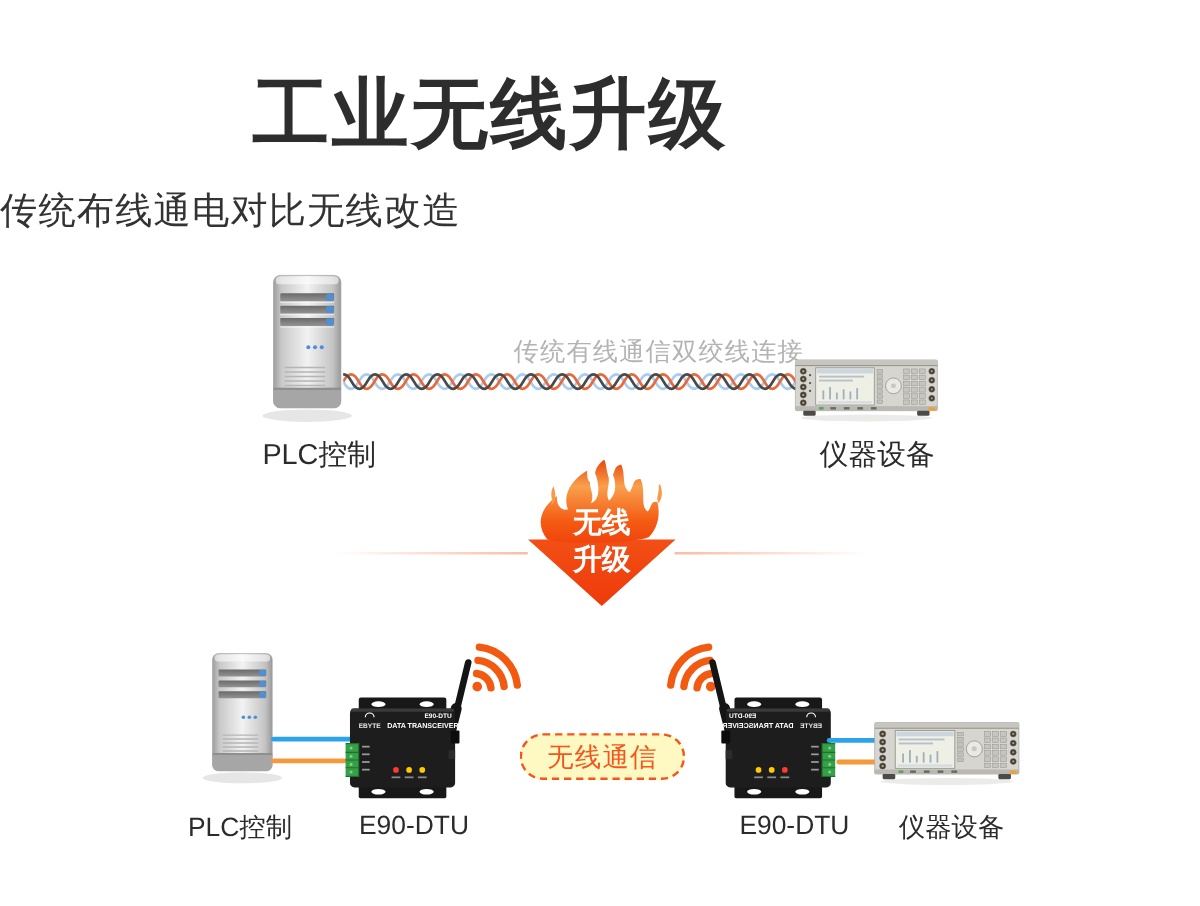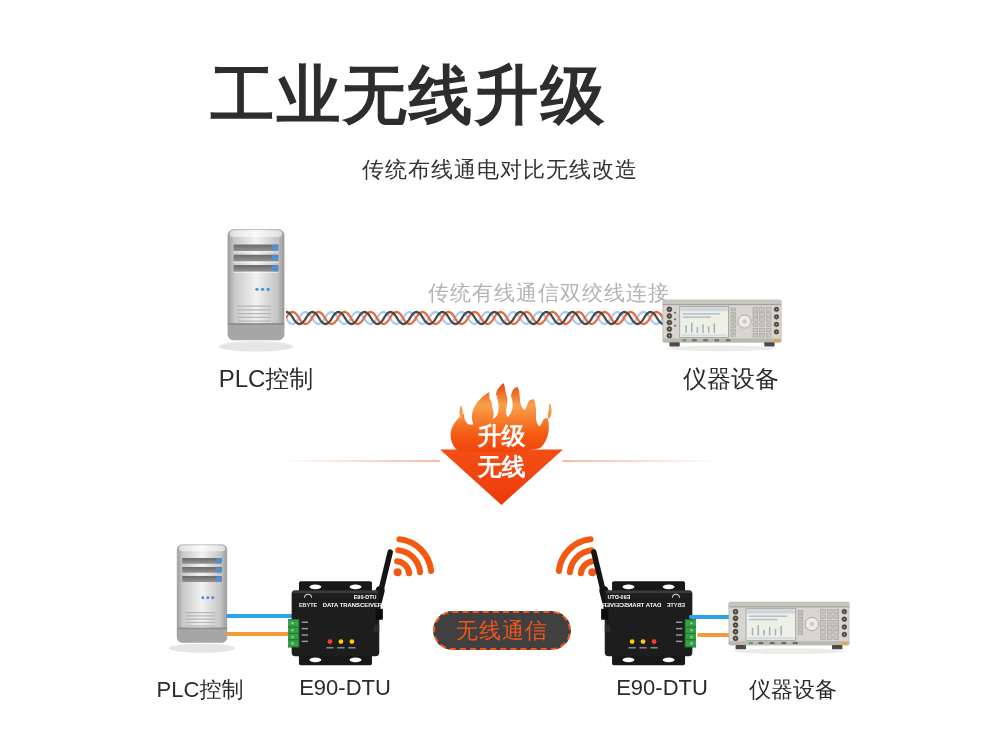--- a/index.html
+++ b/index.html
@@ -6,22 +6,22 @@
   #canvas{
     position:relative;width:1000px;height:755px;background:#ffffff;
     overflow:hidden;font-family:"Liberation Sans","DejaVu Sans",sans-serif;
   }
   .abs{position:absolute;}
   .page-title{
     width:817px;left:0;top:52px;text-align:center;
     font-size:64px;font-weight:800;color:#2d2d2d;letter-spacing:2px;
   }
   .page-subtitle{
-    width:1000px;left:0;top:155px;text-align:center;
-    font-size:22px;font-weight:400;color:#333333;letter-spacing:1px;
+    width:1000px;left:0;top:155px;text-align:left;
+    font-size:31px;font-weight:400;color:#333333;letter-spacing:1px;
   }
   .cable-label{
     left:290px;top:279px;width:380px;text-align:right;
     font-size:21px;color:#b3b3b3;letter-spacing:1px;
   }
   .dev-label{
     font-size:24px;color:#2b2b2b;white-space:nowrap;transform:translateX(-50%);
   }
   .dev-label-sm{
     font-size:22px;color:#2b2b2b;white-space:nowrap;transform:translateX(-50%);
@@ -33,21 +33,21 @@
   .divider.right{left:562px;background:linear-gradient(to left,rgba(244,85,26,0),rgba(244,85,26,0.40));}
   .badge-text{
     left:436px;top:420px;width:131px;text-align:center;
     font-size:24px;line-height:31px;font-weight:700;color:#ffffff;z-index:5;
   }
   .wire{position:absolute;border-radius:2px;}
   .wire.blue{height:3.5px;background:#2aa3e8;}
   .wire.orange{height:3.5px;background:#f59a3b;}
   .pill{
     left:433px;top:611px;width:134px;height:35px;
-    border:2px dashed #f4551a;border-radius:20px;background:#404040;
+    border:2px dashed #f4551a;border-radius:20px;background:#fef9c3;
     display:flex;align-items:center;justify-content:center;
     font-size:22px;color:#f4551a;letter-spacing:1px;
   }
   .mirror{transform:scaleX(-1);}
   svg text{font-family:"Liberation Sans","DejaVu Sans",sans-serif;}
 </style>
 </head>
 <body>
 
 <div id="canvas">
@@ -233,22 +233,22 @@
              C102,26 96,38 103,43
              C107,38 105,34 111,35
              C114,48 110,58 104,64
              C90,70 34,70 20,66 Z" fill="url(#flameGrad)"></path>
     <path d="M56,14 C53,24 60,28 56,36 C64,33 63,22 60,12 Z" fill="#ffffff"></path>
     <path d="M70,12 C73,20 67,27 71,34 C78,28 77,17 73,10 Z" fill="#ffffff"></path>
     <path d="M24,24 C22,30 25,33 23,38 C28,34 27,27 25,22 Z" fill="#f59b4a"></path>
     <path d="M112,22 C113,28 109,31 112,36 C116,31 115,25 113,20 Z" fill="#f59b4a"></path>
   </svg>
   <div class="abs badge-text">
+    <div>无线</div>
     <div>升级</div>
-    <div>无线</div>
   </div>
 
   <svg class="abs" style="left:163px;top:538px" width="78" height="116" viewBox="0 0 90 140">
     <ellipse cx="45" cy="133" rx="40" ry="5.5" fill="#e6e6e6"></ellipse>
     <rect x="15" y="8" width="60" height="118" rx="6" fill="url(#towerGrad)" stroke="#9c9c9c" stroke-width="0.6"></rect>
     <rect x="17" y="9" width="56" height="7" rx="3.5" fill="#ffffff" opacity="0.55"></rect>
     <rect x="15" y="108" width="60" height="3" fill="#8f8f8f"></rect>
     <path d="M15,110 h60 v10 a6,6 0 0 1 -6,6 h-48 a6,6 0 0 1 -6,-6 z" fill="#a6a6a6"></path>
     <g>
       <rect x="21" y="24" width="48" height="7" rx="1" fill="url(#slotGrad)"></rect>

